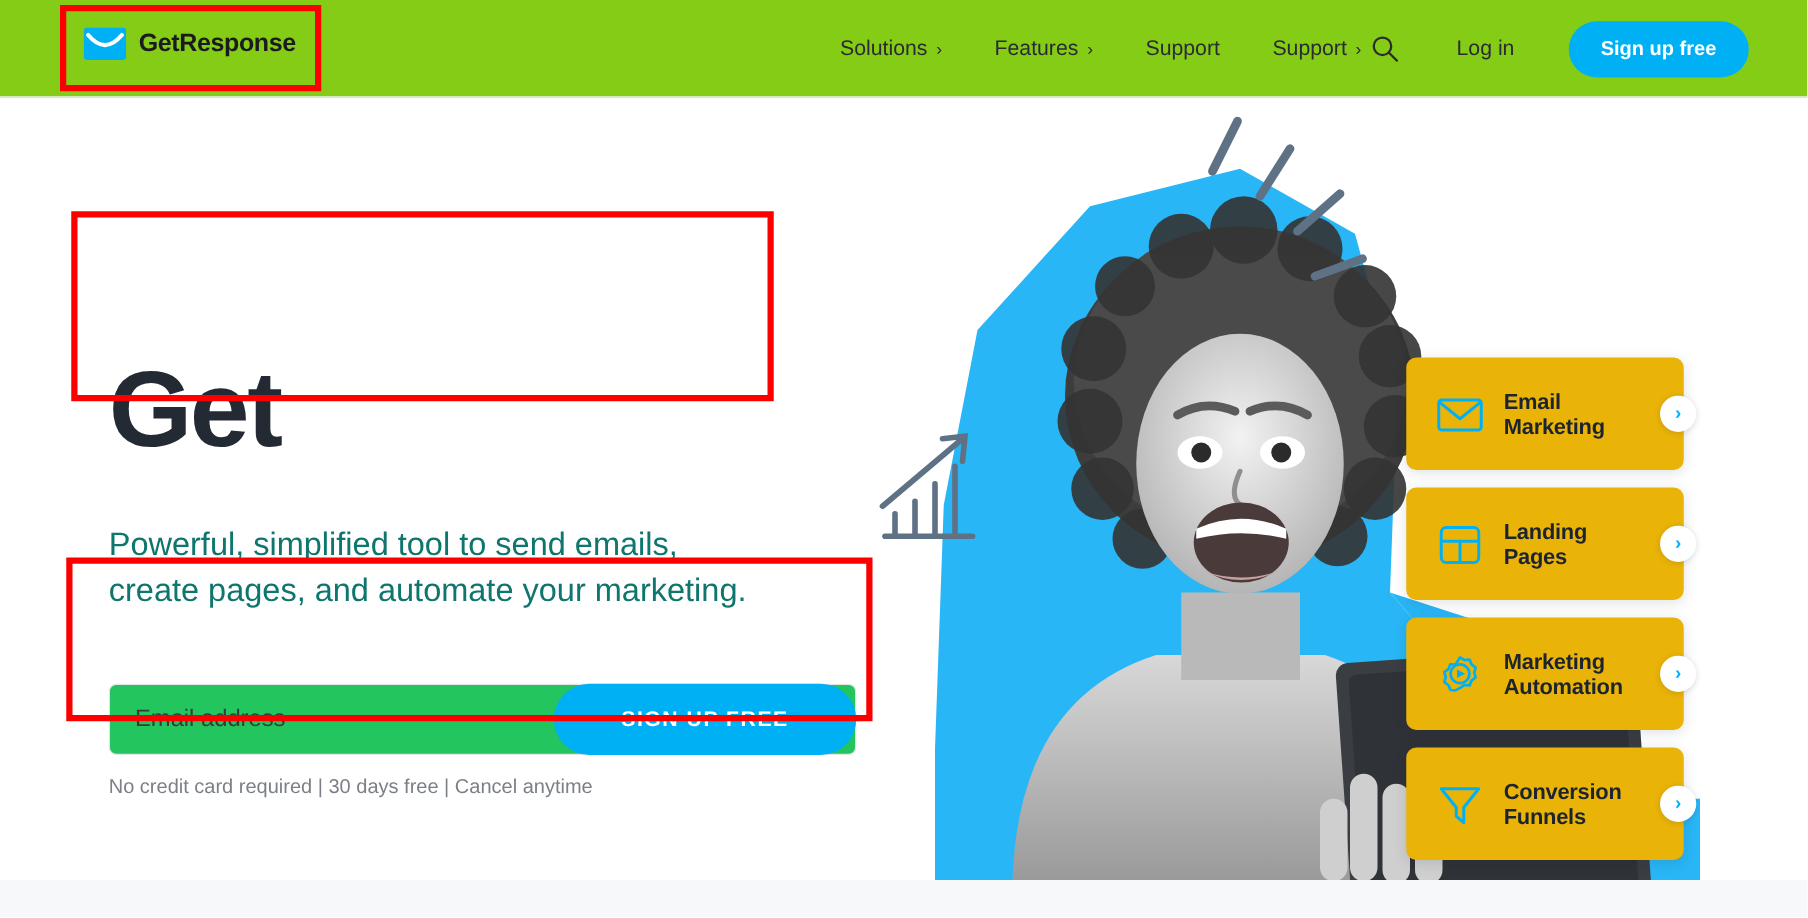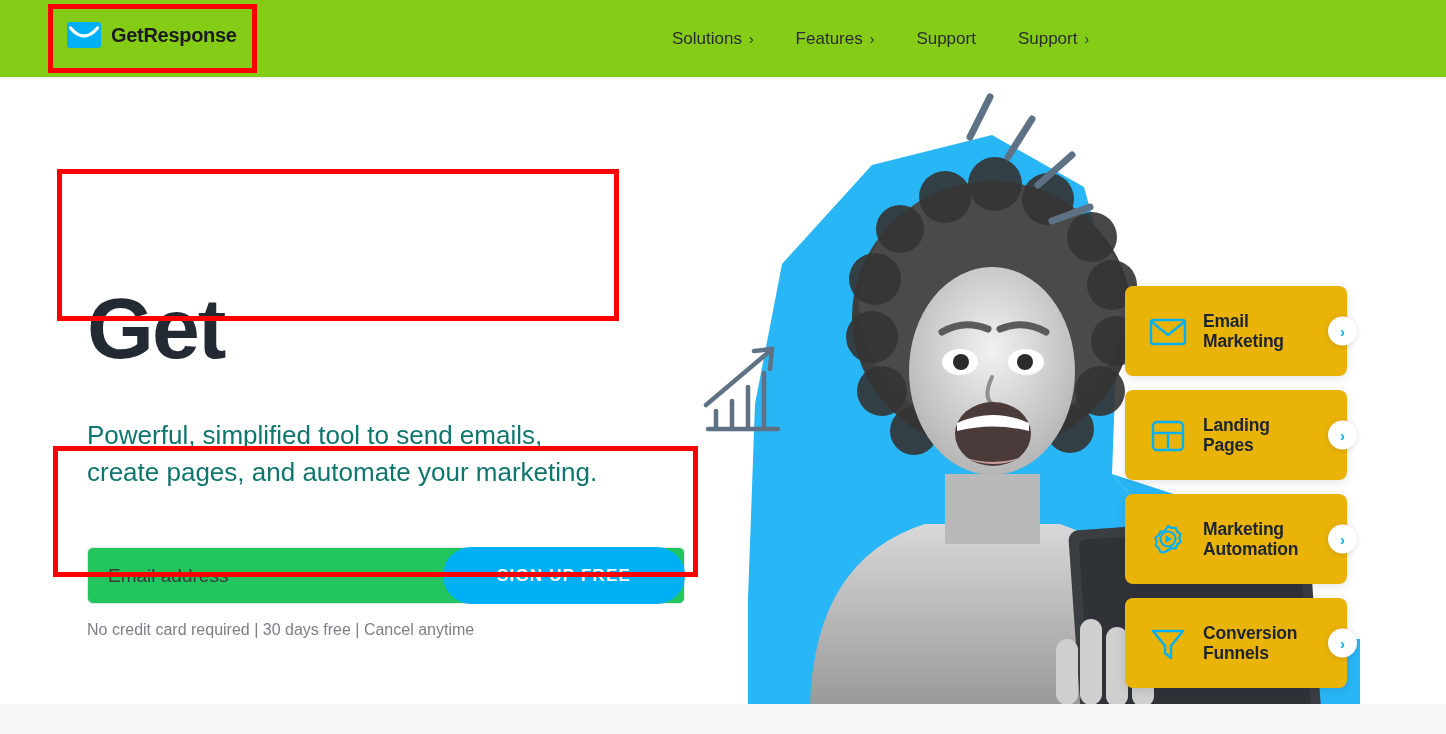--- a/index.html
+++ b/index.html
@@ -162,20 +162,30 @@
       </div>
       <div class="nav-item">
         <span>Support</span>
       </div>
       <div class="nav-item">
         <span>Support</span>
         <span class="chev">›</span>
       </div>
     </nav>
 
+    <div class="nav-right">
+      <div class="search-btn">
+        <svg width="22" height="22" viewBox="0 0 22 22">
+          <circle cx="9" cy="9" r="7" stroke="#2b2b33" stroke-width="1.8" fill="none"></circle>
+          <line x1="14.2" y1="14.2" x2="20.5" y2="20.5" stroke="#2b2b33" stroke-width="1.8" stroke-linecap="round"></line>
+        </svg>
+      </div>
+      <span class="login-link">Log in</span>
+      <button class="signup-btn">Sign up free</button>
+    </div>
   </div>
 
   <div class="hero">
 
     <div class="hero-art">
       <svg width="700" height="625" viewBox="0 0 700 625">
         <defs>
           <clipPath id="clipPoly">
             <polygon points="95,330 120,190 210,90 330,60 420,110 455,230 448,400 470,430 470,560 430,610 120,610 95,520"></polygon>
           </clipPath>

